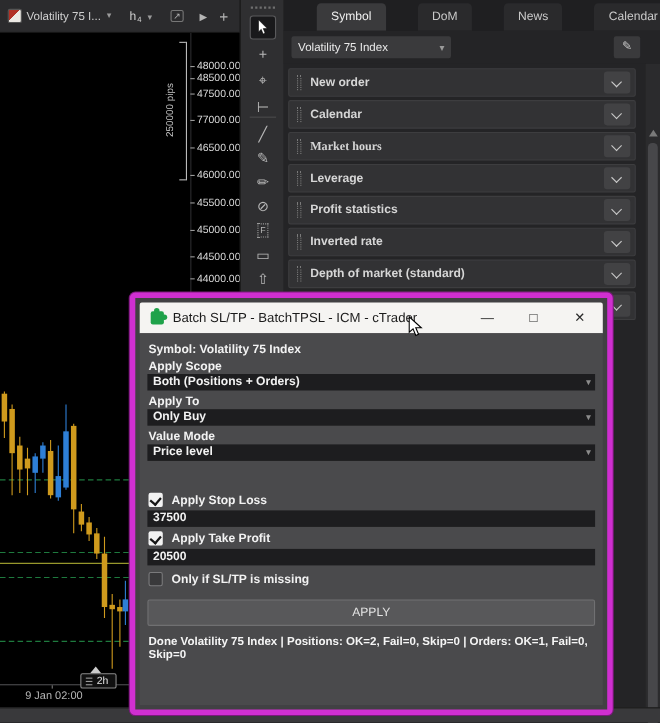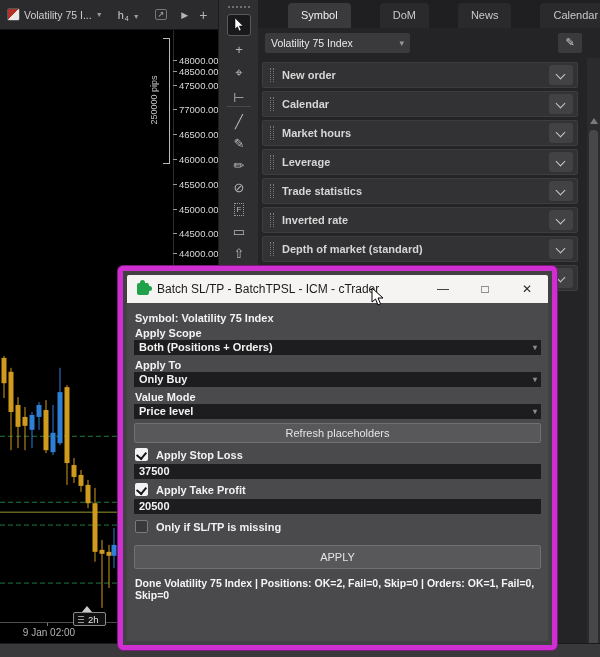--- a/index.html
+++ b/index.html
@@ -226,33 +226,33 @@
         <div class="acc-row" style="top: 4px;">
           <span class="acc-grip"></span>
           <span class="acc-label">New order</span>
           <span class="chev-btn"></span>
         </div>
         <div class="acc-row" style="top: 33px;">
           <span class="acc-grip"></span>
           <span class="acc-label">Calendar</span>
           <span class="chev-btn"></span>
         </div>
-        <div class="acc-row" style="top: 62px;">
+        <div class="acc-row" style="top: 62px; font-family: Liberation Serif, serif;">
           <span class="acc-grip"></span>
           <span class="acc-label">Market hours</span>
           <span class="chev-btn"></span>
         </div>
         <div class="acc-row" style="top: 91px;">
           <span class="acc-grip"></span>
           <span class="acc-label">Leverage</span>
           <span class="chev-btn"></span>
         </div>
         <div class="acc-row" style="top: 120px;">
           <span class="acc-grip"></span>
-          <span class="acc-label">Trade statistics</span>
+          <span class="acc-label">Profit statistics</span>
           <span class="chev-btn"></span>
         </div>
         <div class="acc-row" style="top: 149px;">
           <span class="acc-grip"></span>
           <span class="acc-label">Inverted rate</span>
           <span class="chev-btn"></span>
         </div>
         <div class="acc-row" style="top: 178px;">
           <span class="acc-grip"></span>
           <span class="acc-label">Depth of market (standard)</span>
@@ -281,21 +281,20 @@
       <span class="win-btn">✕</span>
     </div>
     <div id="dlg-body">
       <div class="dlg-text" style="top:9px;">Symbol: Volatility 75 Index</div>
       <div class="dlg-text" style="top:24px;">Apply Scope</div>
       <div class="dlg-select" style="top:37px;">Both (Positions + Orders)</div>
       <div class="dlg-text" style="top:56px;">Apply To</div>
       <div class="dlg-select" style="top:69px;">Only Buy</div>
       <div class="dlg-text" style="top:88px;">Value Mode</div>
       <div class="dlg-select" style="top:101px;">Price level</div>
-      <div class="dlg-btn" style="top:120px;height:20px;">Refresh placeholders</div>
       <div class="chk-row" style="top:145px;">
         <span class="cb checked"></span>
         <span class="chk-label">Apply Stop Loss</span>
       </div>
       <div class="dlg-input" style="top:161px;">37500</div>
       <div class="chk-row" style="top:180px;">
         <span class="cb checked"></span>
         <span class="chk-label">Apply Take Profit</span>
       </div>
       <div class="dlg-input" style="top:196px;">20500</div>

